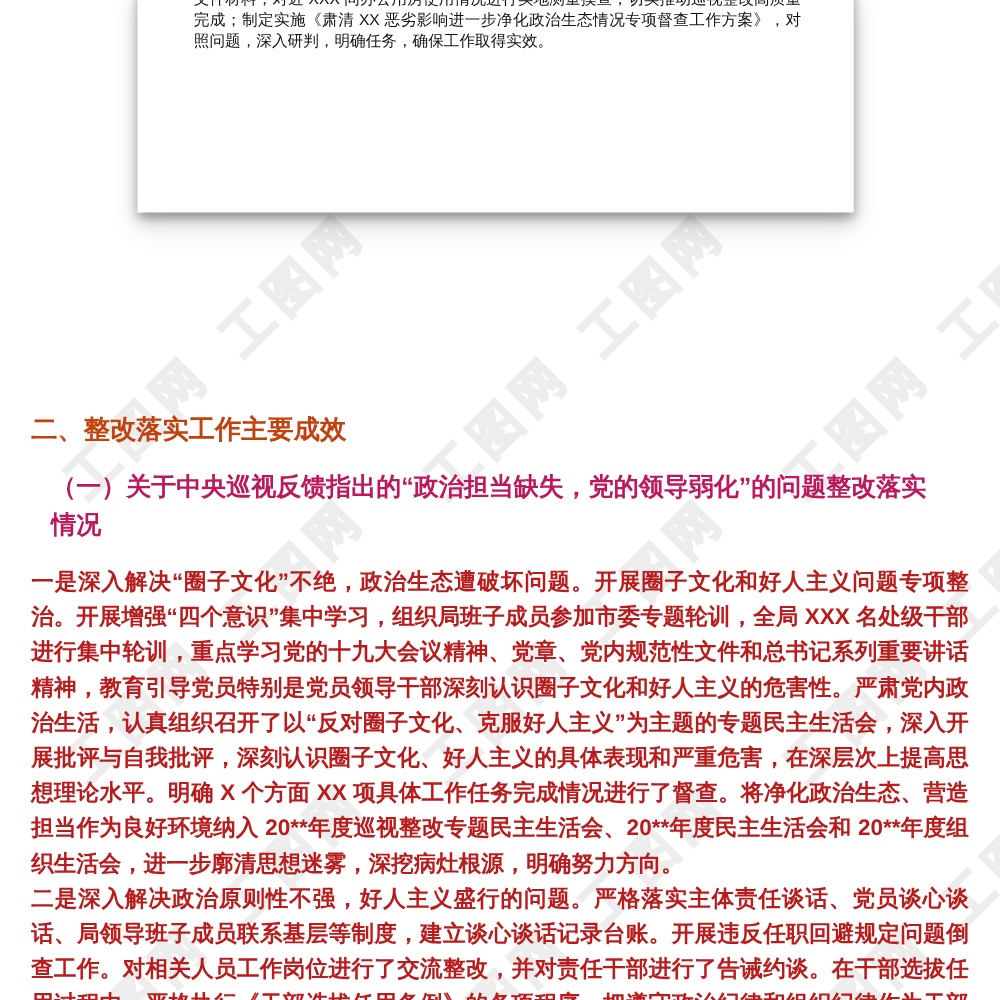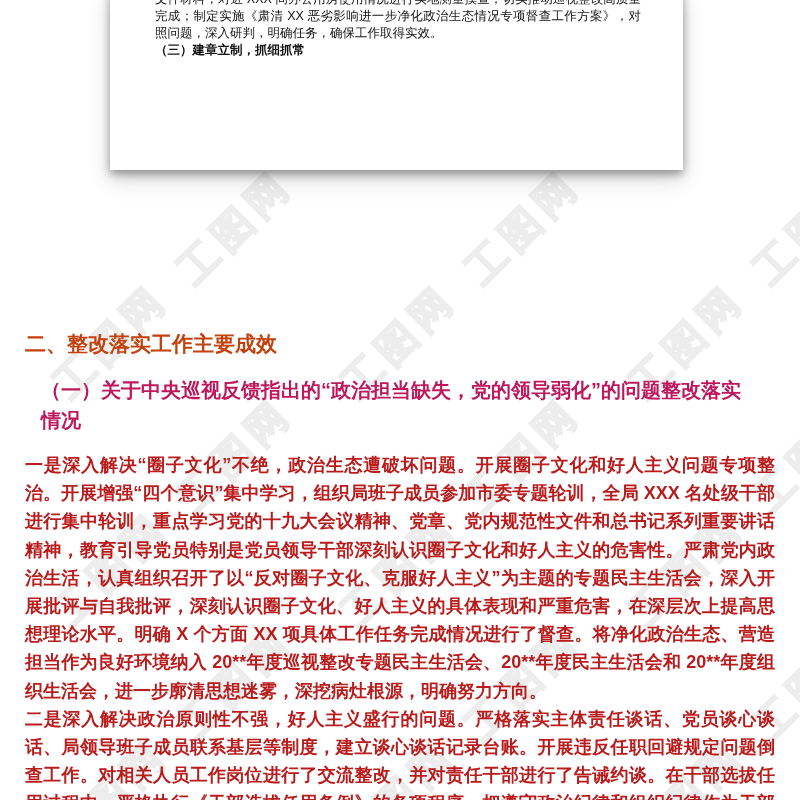--- a/index.html
+++ b/index.html
@@ -79,21 +79,20 @@
     <span class="watermark" style="left: 523px; top: 683px;">工图网</span>
     <span class="watermark" style="left: 811px; top: 683px;">工图网</span>
     <span class="watermark" style="left: 111px; top: 797px;">工图网</span>
     <span class="watermark" style="left: 399px; top: 797px;">工图网</span>
     <span class="watermark" style="left: 687px; top: 797px;">工图网</span>
   </div>
 
 <div class="page-card">
   <div class="page-inner">
     <p>文件材料，对近 XXX 间办公用房使用情况进行实地测量摸查，切实推动巡视整改高质量完成；制定实施《肃清 XX 恶劣影响进一步净化政治生态情况专项督查工作方案》，对照问题，深入研判，明确任务，确保工作取得实效。</p>
-    <p class="bold">（三）建章立制，抓细抓常</p>
   </div>
 </div>
 
 <div class="main-content">
   <h1>二、整改落实工作主要成效</h1>
   <h2>（一）关于中央巡视反馈指出的“政治担当缺失，党的领导弱化”的问题整改落实情况</h2>
   <p class="body-para">一是深入解决“圈子文化”不绝，政治生态遭破坏问题。开展圈子文化和好人主义问题专项整治。开展增强“四个意识”集中学习，组织局班子成员参加市委专题轮训，全局 XXX 名处级干部进行集中轮训，重点学习党的十九大会议精神、党章、党内规范性文件和总书记系列重要讲话精神，教育引导党员特别是党员领导干部深刻认识圈子文化和好人主义的危害性。严肃党内政治生活，认真组织召开了以“反对圈子文化、克服好人主义”为主题的专题民主生活会，深入开展批评与自我批评，深刻认识圈子文化、好人主义的具体表现和严重危害，在深层次上提高思想理论水平。明确 X 个方面 XX 项具体工作任务完成情况进行了督查。将净化政治生态、营造担当作为良好环境纳入 20**年度巡视整改专题民主生活会、20**年度民主生活会和 20**年度组织生活会，进一步廓清思想迷雾，深挖病灶根源，明确努力方向。</p>
   <p class="body-para">二是深入解决政治原则性不强，好人主义盛行的问题。严格落实主体责任谈话、党员谈心谈话、局领导班子成员联系基层等制度，建立谈心谈话记录台账。开展违反任职回避规定问题倒查工作。对相关人员工作岗位进行了交流整改，并对责任干部进行了告诫约谈。在干部选拔任用过程中，严格执行《干部选拔任用条例》的各项程序，把遵守政治纪律和组织纪律作为干部考察的重要内容，杜绝“带病提拔”，自觉抵制圈子文化和好人主义，切实维护党的纪律的严肃性和权威性。</p>
 </div>
 

